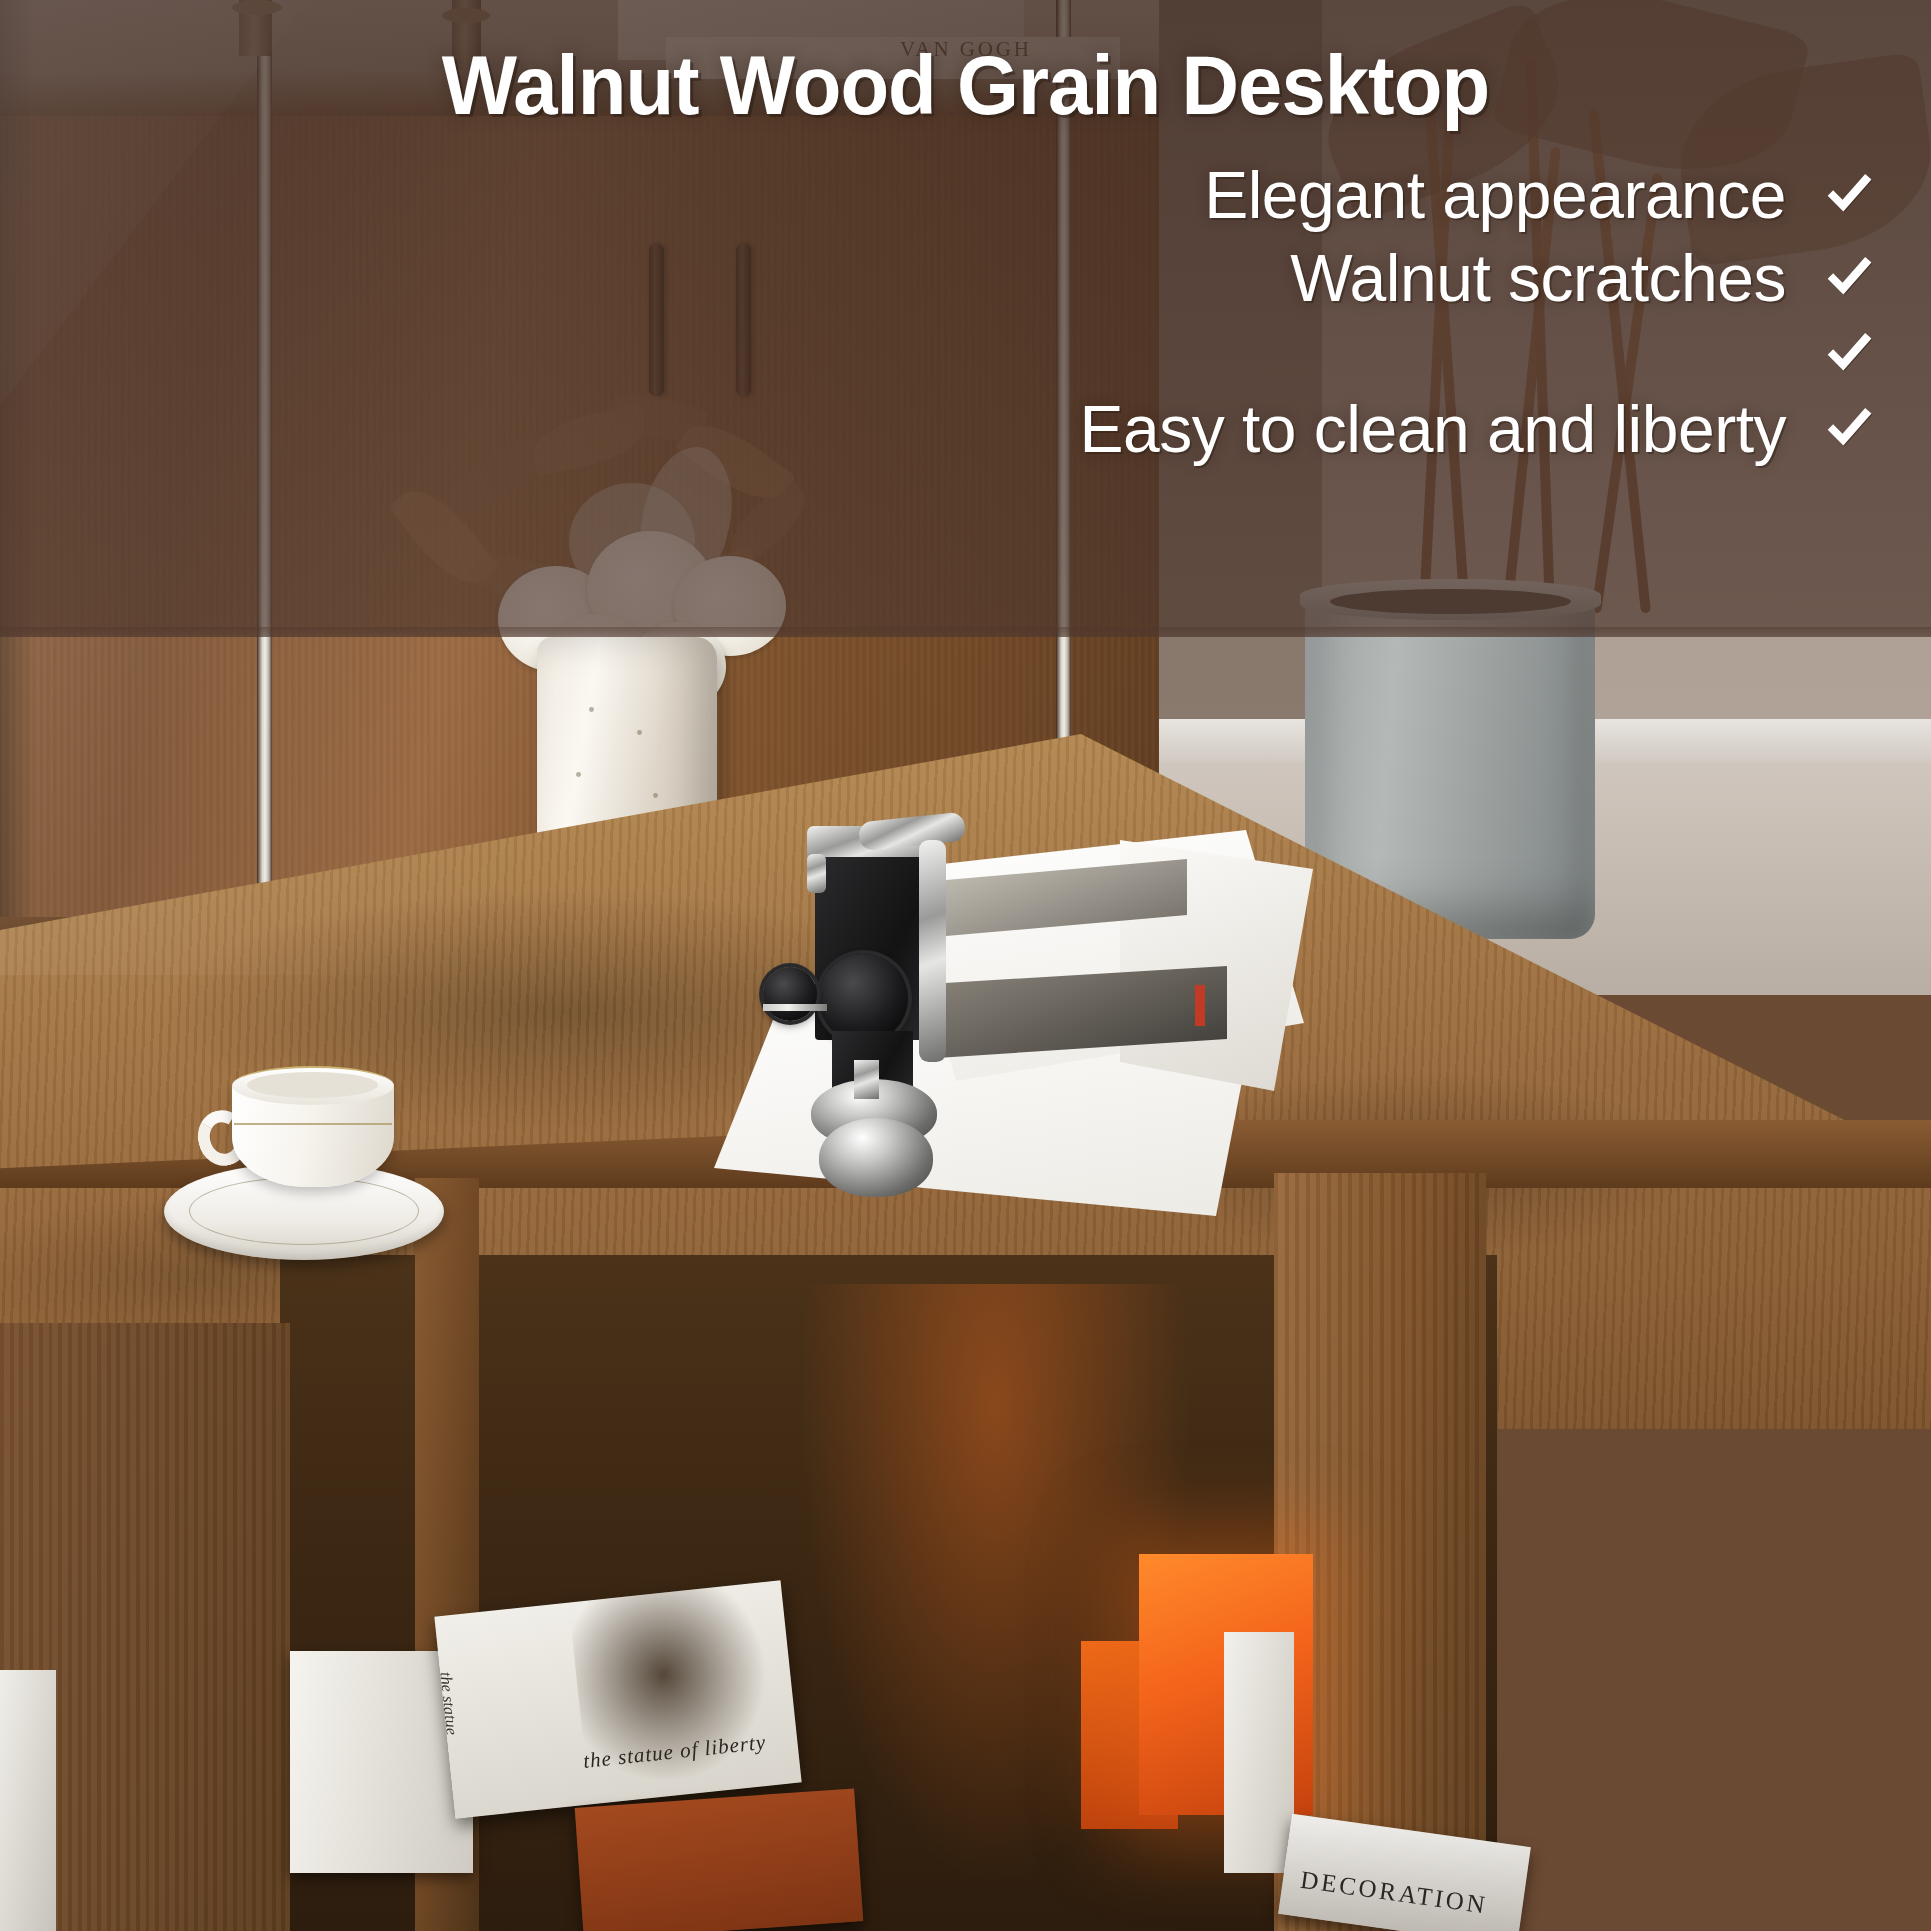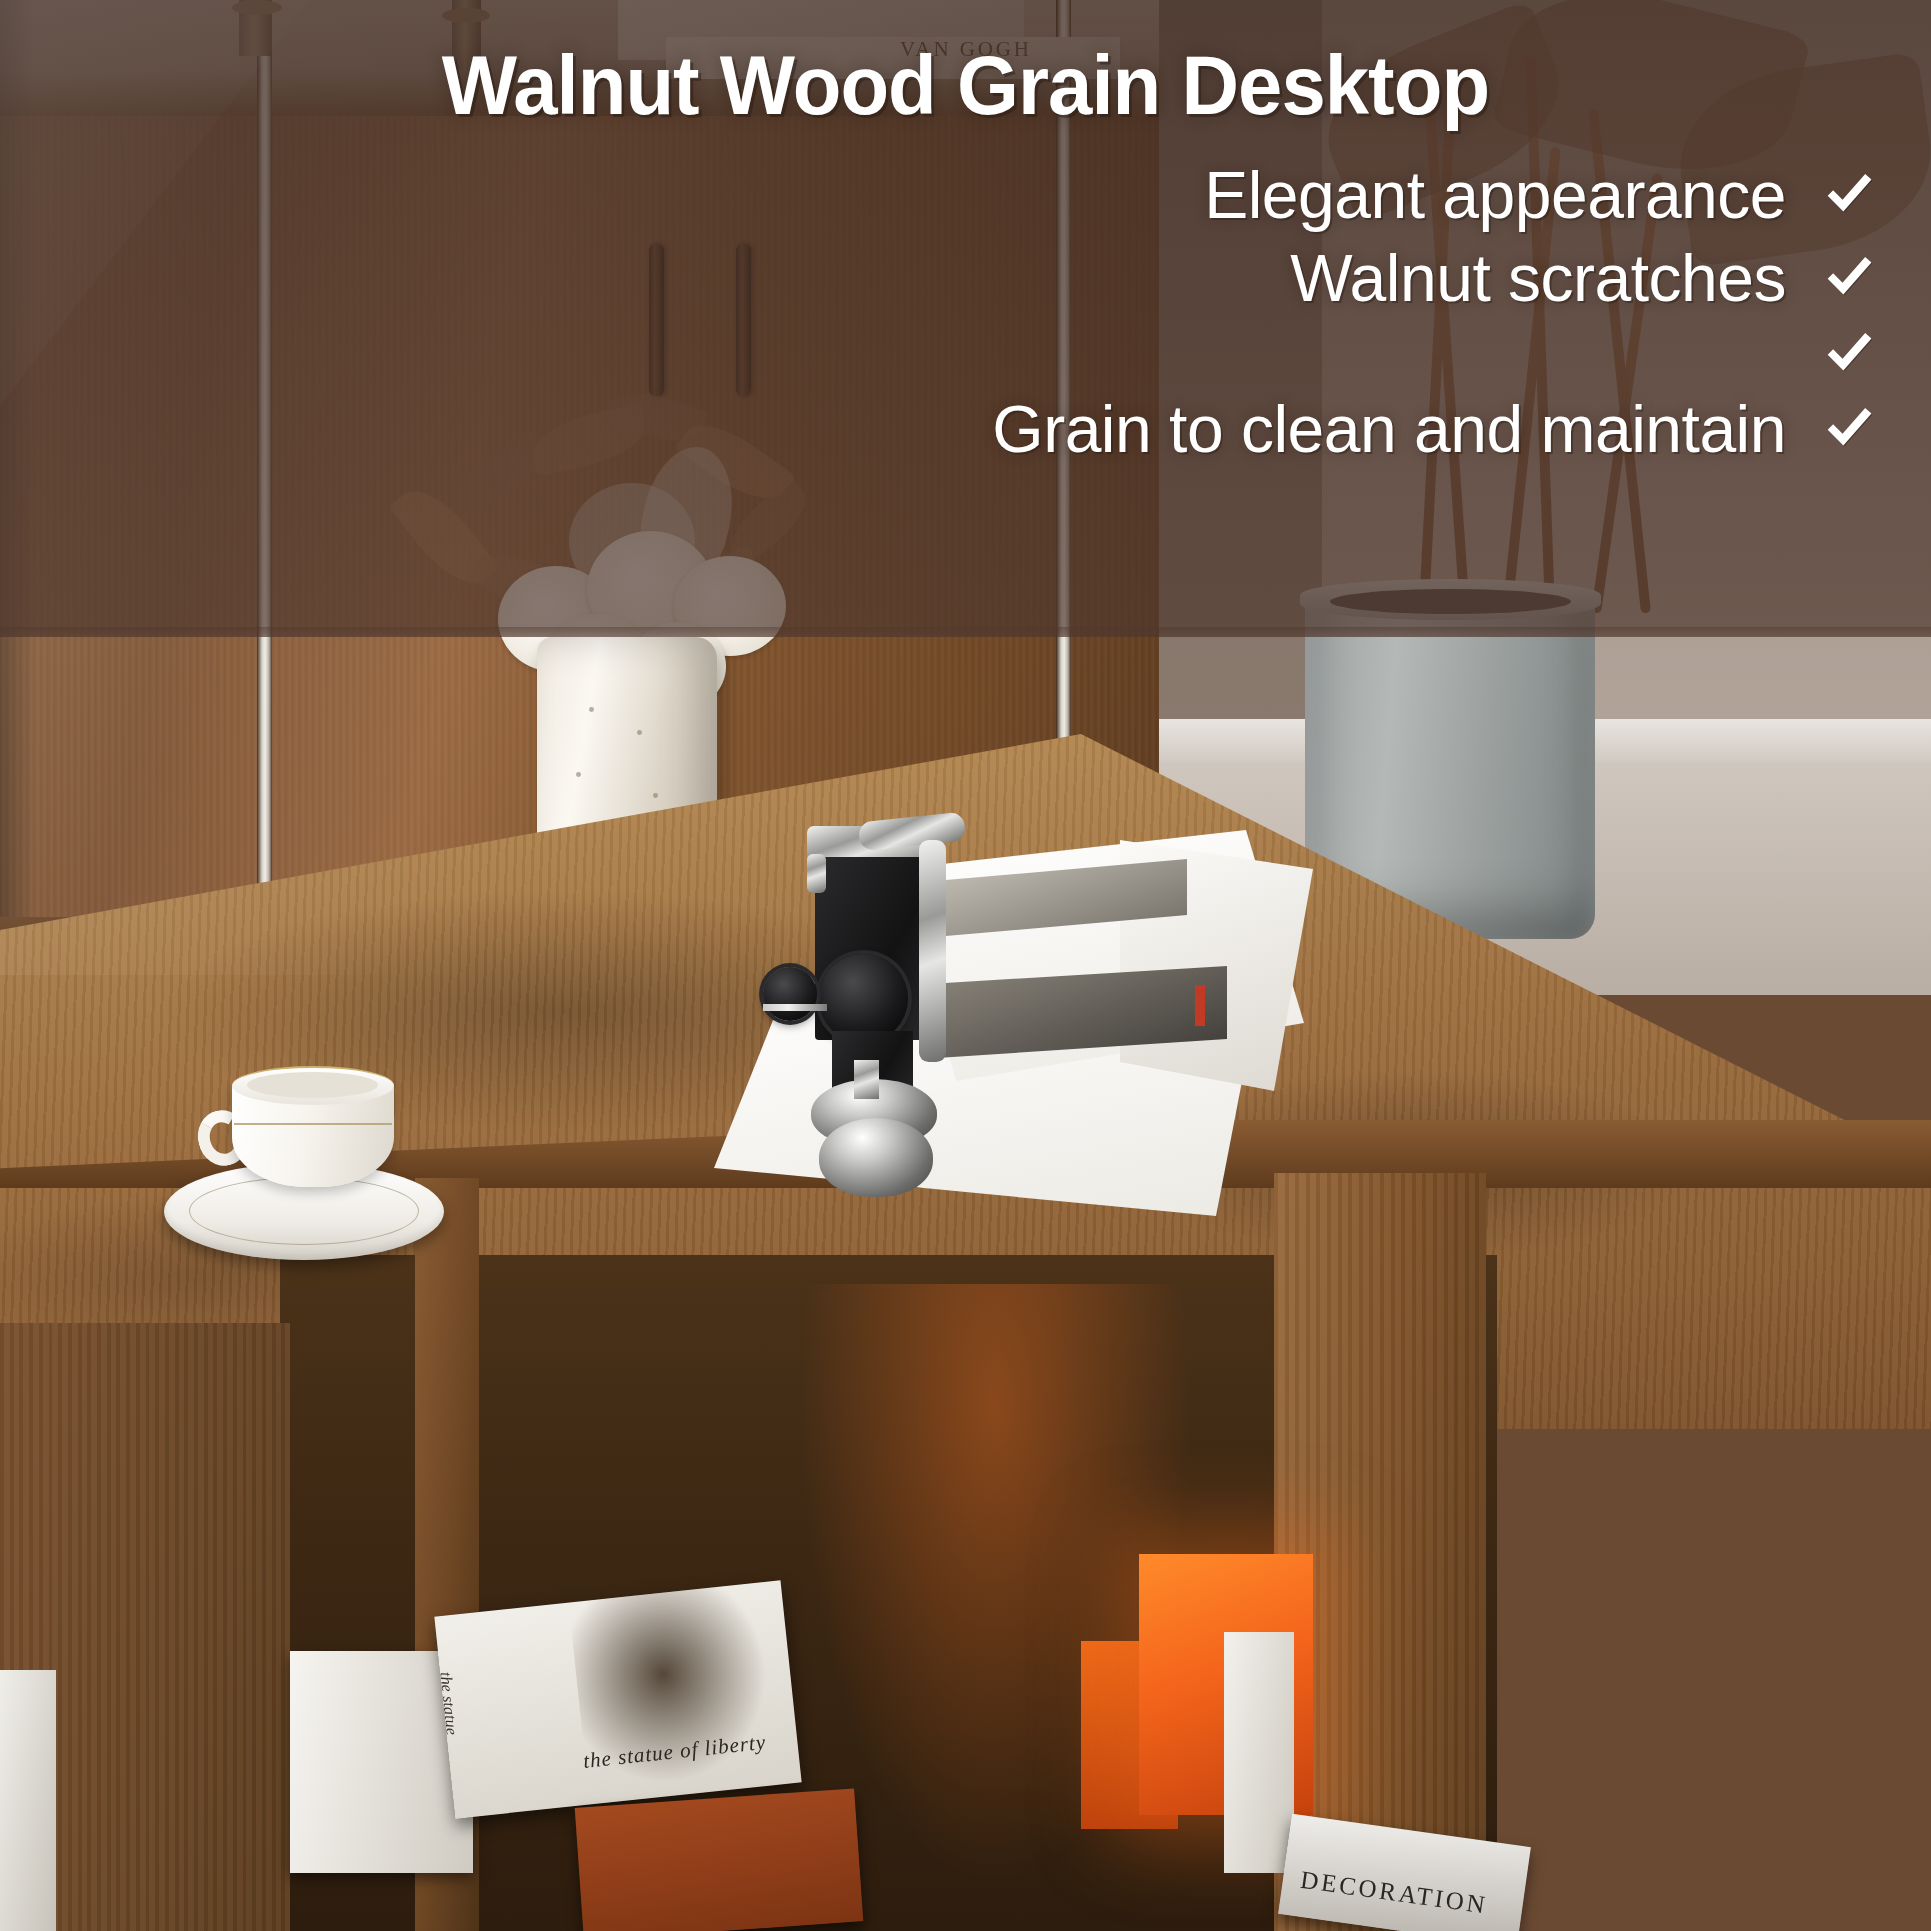--- a/index.html
+++ b/index.html
@@ -486,21 +486,21 @@
 
     <div class="feature-row">
       <span class="check">
         <svg viewBox="0 0 64 64" aria-hidden="true">
           <path d="M6 33 L13 26 L25 38 L54 5 L62 12 L26 53 Z" fill="#ffffff"></path>
         </svg>
       </span>
     </div>
 
     <div class="feature-row">
-      <span class="feature-label">Grain to clean and maintain</span>
+      <span class="feature-label">Easy to clean and liberty</span>
       <span class="check">
         <svg viewBox="0 0 64 64" aria-hidden="true">
           <path d="M6 33 L13 26 L25 38 L54 5 L62 12 L26 53 Z" fill="#ffffff"></path>
         </svg>
       </span>
     </div>
 
   </div>
 </div>
 

